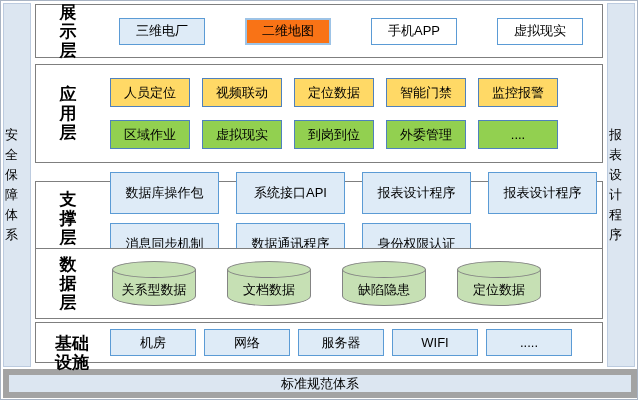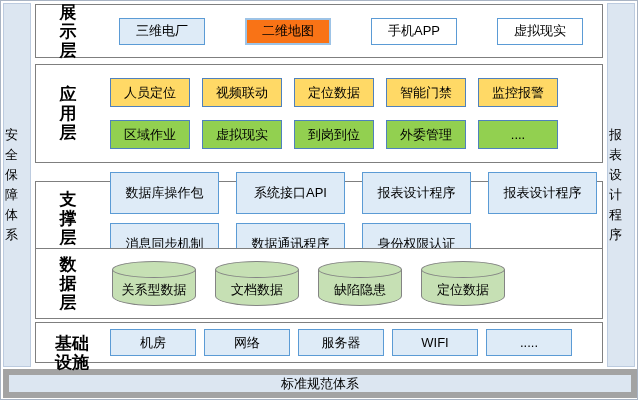--- a/index.html
+++ b/index.html
@@ -49,21 +49,21 @@
     font-size:13px;border:1px solid #5b9bd5;background:#deebf7;flex:0 0 auto;
   }
   .fill-blue{background:#deebf7;border-color:#5b9bd5;}
   .fill-white{background:#ffffff;border-color:#5b9bd5;}
   .fill-white-lt{background:#f97316;border-color:#9dc3e6;border-width:2px;}
   .fill-yellow{background:#ffd966;border-color:#4f81bd;}
   .fill-green{background:#92d050;border-color:#4f81bd;}
   .row-l1{gap:40px;padding-left:13px}  .row-l1 .box{width:86px;height:27px}
   .row-l2{gap:12px;padding-left:4px}   .row-l2 .box{width:80px;height:29px}
   .row-l3{gap:17px;padding-left:4px}   .row-l3 .box{width:109px;height:42px}
-  .row-l4{gap:19px;padding-left:6px}
+  .row-l4{gap:31px;padding-left:6px}
   .row-l5{gap:8px;padding-left:4px}    .row-l5 .box{width:86px;height:27px}
   
   .cyl{position:relative;width:84px;height:45px;flex:0 0 auto;}
   .cyl-top{
     position:absolute;left:0;right:0;top:0;height:17px;box-sizing:border-box;
     background:#c6e0b4;border:1px solid #848484;border-radius:50%;z-index:2;
   }
   .cyl-body{
     position:absolute;left:0;right:0;top:8px;bottom:0;box-sizing:border-box;
     background:#c6e0b4;border:1px solid #848484;border-top:none;

